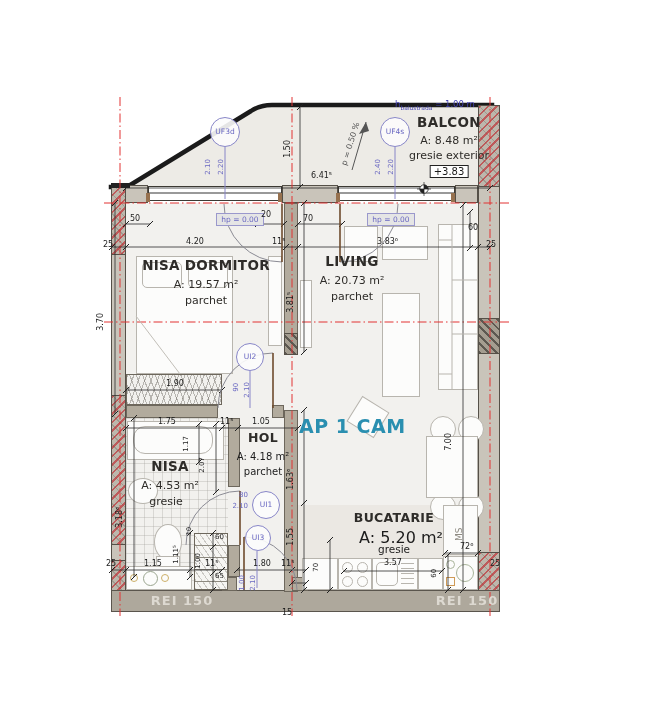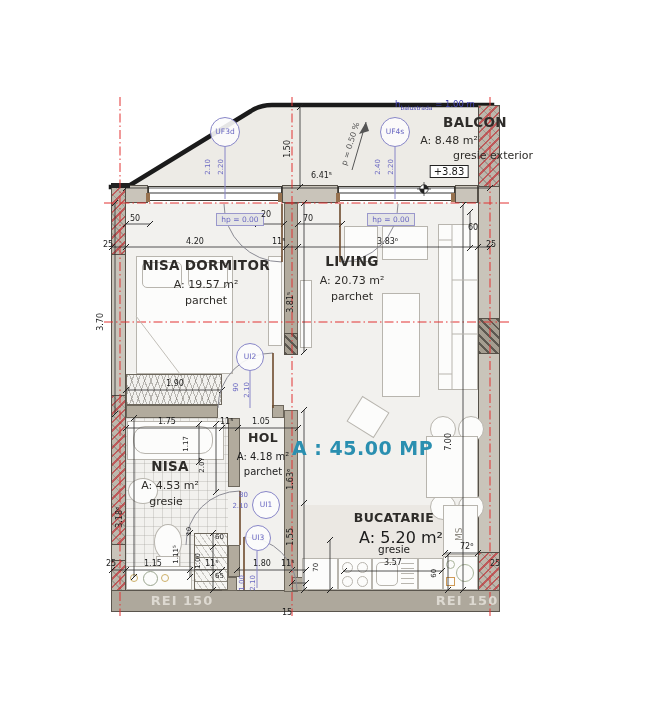--- a/index.html
+++ b/index.html
@@ -181,23 +181,23 @@
     <g>
       <circle cx="424" cy="189" r="4.2" fill="#fff" stroke="#222" stroke-width="0.8"></circle>
       <path d="M424 189 L424 184.8 A4.2 4.2 0 0 1 428.2 189 Z M424 189 L424 193.2 A4.2 4.2 0 0 1 419.8 189 Z" fill="#222"></path>
       <path d="M417 189 H431 M424 182 V196" stroke="#222" stroke-width="0.7"></path>
     </g>
   </svg>
 
   <div class="balu" style="left:395px;top:99px;">
     <span>h</span><sub>balustrada</sub><span> = 1.00 m</span>
   </div>
-  <div class="t title ct" style="left:449px;top:115px;margin-left:26px;">BALCON</div>
+  <div class="t title ct" style="left:449px;top:115px;">BALCON</div>
   <div class="t rsub ct" style="left:449px;top:135px;">A: 8.48 m²</div>
-  <div class="t rsub ct" style="left:449px;top:150px;margin-left:44px;">gresie exterior</div>
+  <div class="t rsub ct" style="left:449px;top:150px;">gresie exterior</div>
   <div class="t ct" style="left:449px;top:166px;"><span class="lvlbox">+3.83</span></div>
   <div class="t slope" style="left:349px;top:158px;">p = 0.50 %</div>
 
   <div class="circ" style="left:210px;top:117px;width:30px;height:30px;line-height:28px;"><span>UF3d</span></div>
   <div class="circ" style="left:380px;top:117px;width:30px;height:30px;line-height:28px;"><span>UF4s</span></div>
   <div class="circ" style="left:236px;top:343px;width:28px;height:28px;line-height:26px;"><span>UI2</span></div>
   <div class="circ" style="left:252px;top:491px;width:28px;height:28px;line-height:26px;"><span>UI1</span></div>
   <div class="circ" style="left:245px;top:525px;width:26px;height:26px;line-height:24px;"><span>UI3</span></div>
 
   <div class="t vt blue" style="left:213px;top:167px;font-size:7px;">2.10</div>
@@ -223,21 +223,21 @@
   <div class="t title ct" style="left:170px;top:459px;">NISA</div>
   <div class="t rsub ct" style="left:170px;top:480px;">A: 4.53 m²</div>
   <div class="t rsub ct" style="left:166px;top:496px;">gresie</div>
   <div class="t title ct" style="left:263px;top:431px;font-size:12.5px;">HOL</div>
   <div class="t ct" style="left:263px;top:451px;font-size:10px;">A: 4.18 m²</div>
   <div class="t ct" style="left:263px;top:466px;font-size:10px;">parchet</div>
   <div class="t title ct" style="left:394px;top:511px;font-size:12.5px;">BUCATARIE</div>
   <div class="t ct" style="left:401px;top:529px;font-size:16px;">A: 5.20 m²</div>
   <div class="t ct" style="left:394px;top:544px;font-size:10.5px;">gresie</div>
 
-  <div class="t teal" style="left:292px;top:438px;">A : 45.00 MP</div>
+  <div class="t teal" style="left:299px;top:416px;">AP 1 CAM</div>
 
   <div class="t rei ct" style="left:182px;top:594px;">REI 150</div>
   <div class="t rei ct" style="left:467px;top:594px;">REI 150</div>
   <div class="t vt gray" style="left:465px;top:531px;font-size:9px;">MS</div>
 
   <div class="t" style="left:130px;top:215px;">50</div>
   <div class="t" style="left:261px;top:211px;">20</div>
   <div class="t" style="left:303px;top:215px;">70</div>
   <div class="t" style="left:468px;top:224px;">60</div>
   <div class="t" style="left:103px;top:241px;">25</div>

